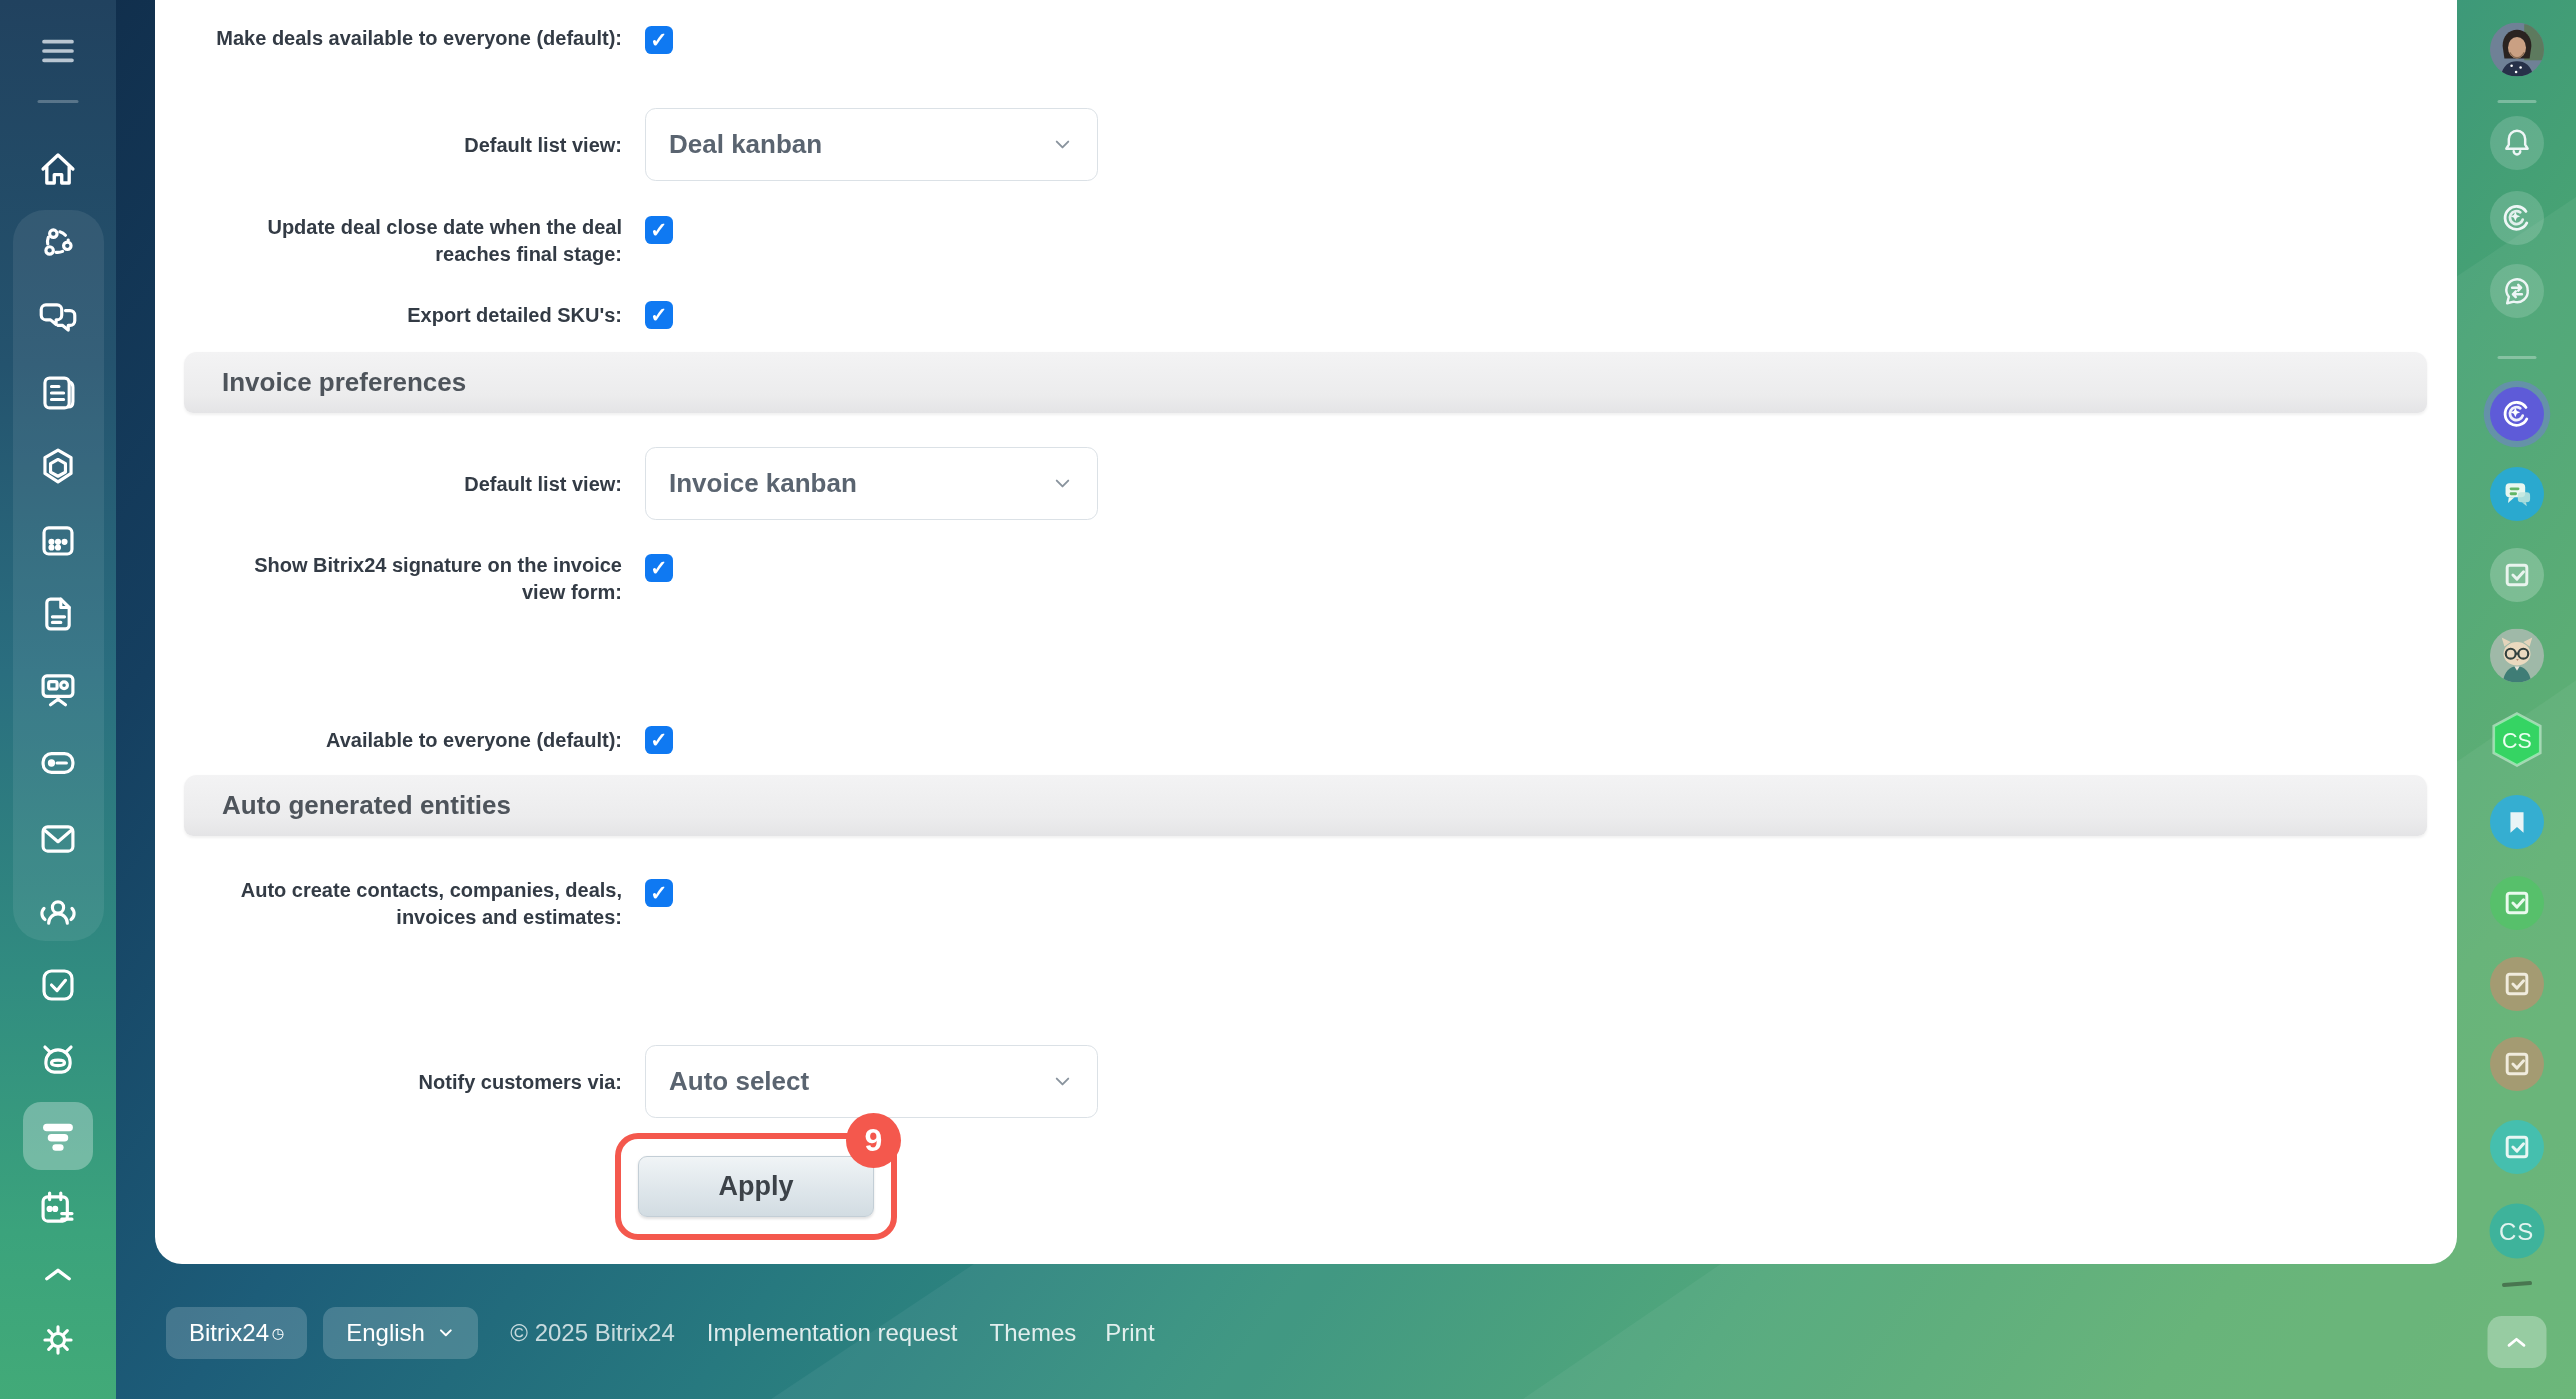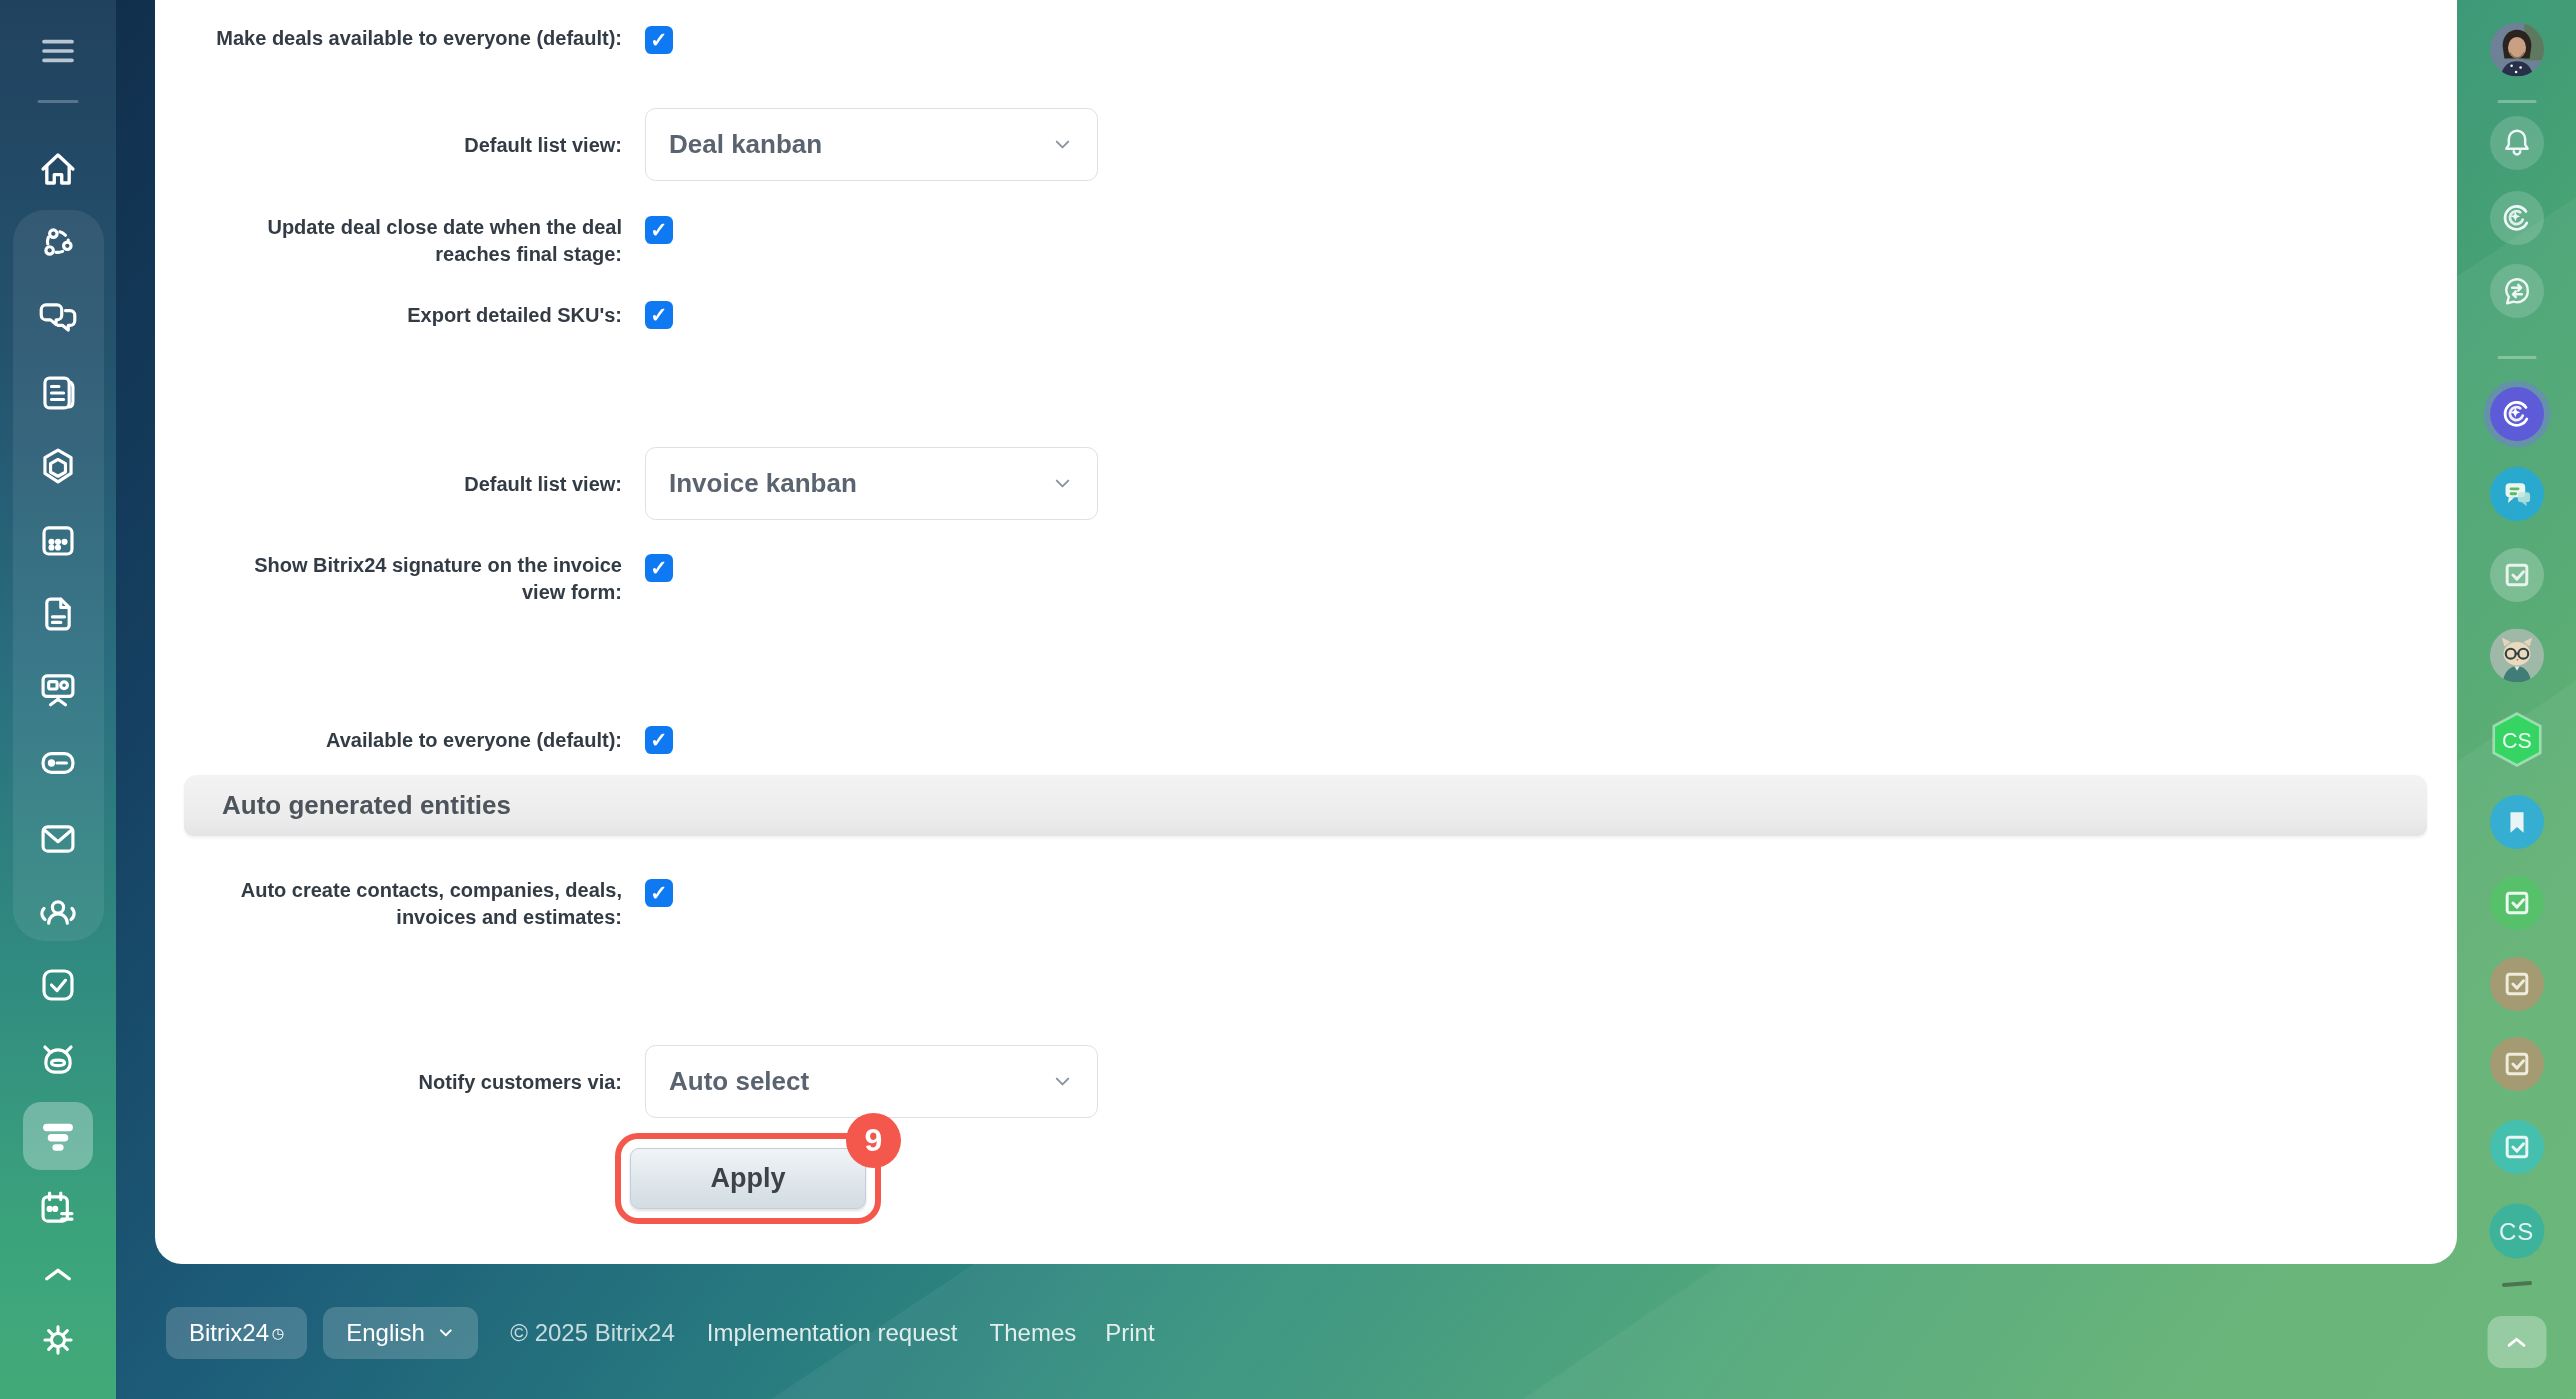--- a/index.html
+++ b/index.html
@@ -37,21 +37,21 @@
   .select { width:453px; height:73px; border:1.8px solid #dbe1e6; border-radius:10.7px;
     background:#fff; display:flex; align-items:center; padding:0 23px; cursor:pointer; }
   .select .val { font-size:26px; color:#5a6470; flex:1;font-weight:bold; }
   .select svg { width:23px; height:23px; color:#8a949e; }
   .section-bar { position:absolute; left:29px; width:2243px; height:61px;
     background:linear-gradient(180deg,#f3f3f4 0%,#ececed 70%,#e4e4e6 100%);
     border-radius:12.5px 12.5px 9px 9px; display:flex; align-items:center; padding:0 38px;
     box-shadow:0 1.8px 2.7px rgba(0,0,0,0.06); }
   .section-bar span { font-size:26px; font-weight:bold; color:#4e545b; }
 
-  .apply-outline { position:absolute; left:460px; top:1133px; padding:9px;
+  .apply-outline { position:absolute; left:460px; top:1133px; padding:17px;
     border:6.3px solid #f4584d; border-radius:23px; }
   .apply-btn { width:236px; height:61px; border:0.9px solid #c3ced6; border-radius:9px;
     background:linear-gradient(180deg,#f0f4f6 0%,#dde5ea 60%,#d2dce2 100%);
     font-size:27px; font-weight:bold; color:#3c4248; font-family:"Liberation Sans",sans-serif;
     cursor:pointer; box-shadow:0 1.8px 2.7px rgba(0,0,0,0.12); }
   .annot-badge { position:absolute; left:691px; top:1113px; width:55px; height:55px;
     background:#f4584d; border-radius:50%; display:flex; align-items:center; justify-content:center;
     color:#fff; font-size:32px; font-weight:bold; }
 
   
@@ -255,20 +255,23 @@
 
     <div class="row" style="top:302px">
       <div class="row-label">Export detailed SKU's:</div>
       <div class="ctrl-x" style="top:-0.9px">
           <div class="checkbox">
             <span>✓</span>
           </div>
         </div>
     </div>
 
+    <div class="section-bar" style="top:352px">
+      <span>Invoice preferences</span>
+    </div>
 
     <div class="row" style="top:447px">
       <div class="row-label" style="top:24px">Default list view:</div>
       <div class="ctrl-x">
           <div class="select">
         <span class="val">Invoice kanban</span>
         <svg viewBox="0 0 24 24" fill="none" stroke="currentColor" stroke-width="2" stroke-linecap="round" stroke-linejoin="round">
               <path d="M6 9l6 6 6-6"></path>
             </svg>
       </div>

